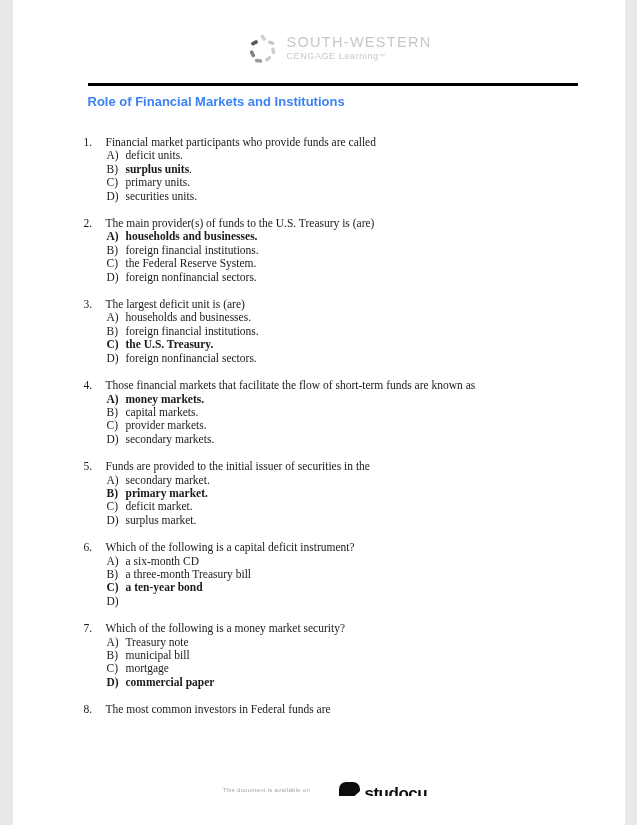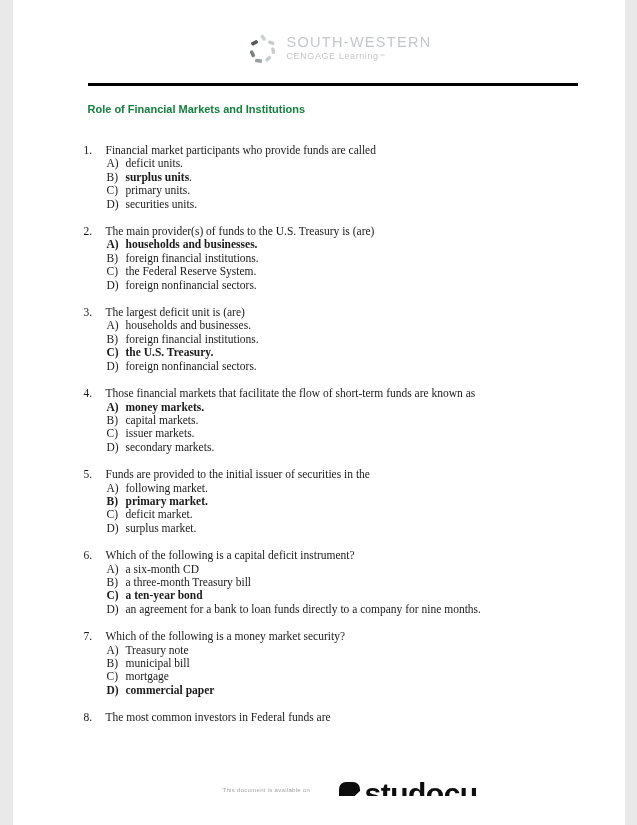--- a/index.html
+++ b/index.html
@@ -24,23 +24,23 @@
   .brand-bottom{font-size:9px;letter-spacing:0.6px;line-height:10px;margin-top:1px;white-space:nowrap;}
   .brand-tm{font-size:6px;vertical-align:top;}
   
   .content{position:absolute;left:75px;top:76px;width:490px;}
   .chapter-title{
     font-size:22px;font-weight:bold;line-height:25px;
     font-family:"Liberation Serif", serif;color:#111;
   }
   .rule{height:3px;background:#000;margin-top:7px;}
   .subtitle{
-    margin-top:16px;
+    margin-top:8px;
     font-family:"Liberation Sans", sans-serif;
-    font-weight:bold;font-size:11px;line-height:15px;color:#15803d;
+    font-weight:bold;font-size:13px;line-height:15px;color:#3b82f6;
   }
   .questions{margin-top:27px;margin-left:-4px;font-size:11.5px;line-height:13.4px;}
   .question{margin-bottom:14px;}
   .q-row{display:flex;}
   .q-num{flex:0 0 22px;}
   .q-stem{flex:1 1 auto;}
   .opt{display:flex;margin-left:23px;}
   .opt-letter{flex:0 0 19px;}
   .opt-text{white-space:pre-wrap;}
   .b{font-weight:bold;}
@@ -51,21 +51,21 @@
   }
   .footer-row{display:flex;align-items:flex-start;padding-left:210px;}
   .footer-notice{
     font-family:"Liberation Sans", sans-serif;
     font-size:6px;color:#a3a3a3;margin-top:6px;letter-spacing:0.3px;
     width:102px;flex:0 0 auto;
   }
   .sd-icon{flex:0 0 auto;margin-left:14px;margin-top:1px;}
   .sd-word{
     font-family:"Liberation Sans", sans-serif;
-    font-weight:bold;font-size:30px;line-height:22px;letter-spacing:-0.5px;
+    font-weight:bold;font-size:17px;line-height:22px;letter-spacing:-0.5px;
     color:#0d0d0d;margin-left:5px;margin-top:2px;
   }
 </style>
 </head>
 <body>
 
 <div class="page">
 
   <div class="brand">
     <svg class="brand-icon" viewBox="0 0 34 34">
@@ -164,35 +164,35 @@
           <div class="opt">
             <span class="opt-letter b">A)</span>
             <span class="opt-text b">money markets.</span>
           </div>
           <div class="opt">
             <span class="opt-letter">B)</span>
             <span class="opt-text">capital markets.</span>
           </div>
           <div class="opt">
             <span class="opt-letter">C)</span>
-            <span class="opt-text">issuer markets.</span>
+            <span class="opt-text">provider markets.</span>
           </div>
           <div class="opt">
             <span class="opt-letter">D)</span>
             <span class="opt-text">secondary markets.</span>
           </div>
         </div>
         <div class="question">
           <div class="q-row">
             <span class="q-num">5.</span>
             <span class="q-stem">Funds are provided to the initial issuer of securities in the</span>
           </div>
           <div class="opt">
             <span class="opt-letter">A)</span>
-            <span class="opt-text">following market.</span>
+            <span class="opt-text">secondary market.</span>
           </div>
           <div class="opt">
             <span class="opt-letter b">B)</span>
             <span class="opt-text b">primary market.</span>
           </div>
           <div class="opt">
             <span class="opt-letter">C)</span>
             <span class="opt-text">deficit market.</span>
           </div>
           <div class="opt">
@@ -212,21 +212,20 @@
           <div class="opt">
             <span class="opt-letter">B)</span>
             <span class="opt-text">a three-month Treasury bill</span>
           </div>
           <div class="opt">
             <span class="opt-letter b">C)</span>
             <span class="opt-text b">a ten-year bond</span>
           </div>
           <div class="opt">
             <span class="opt-letter">D)</span>
-            <span class="opt-text">an agreement for a bank to loan funds directly to a company for nine months.</span>
           </div>
         </div>
         <div class="question">
           <div class="q-row">
             <span class="q-num">7.</span>
             <span class="q-stem">Which of the following is a money market security?</span>
           </div>
           <div class="opt">
             <span class="opt-letter">A)</span>
             <span class="opt-text">Treasury note</span>

